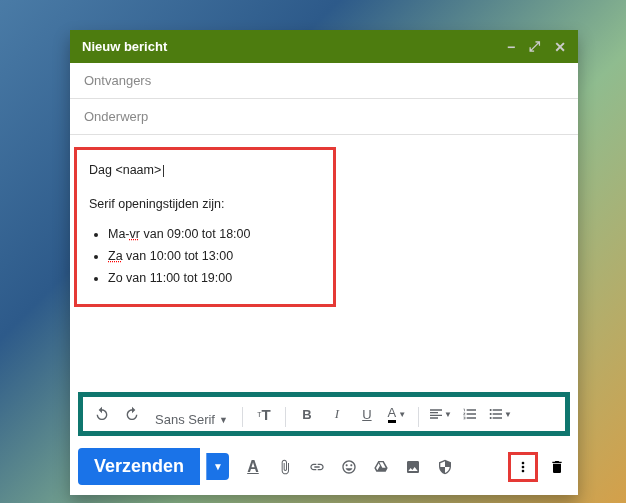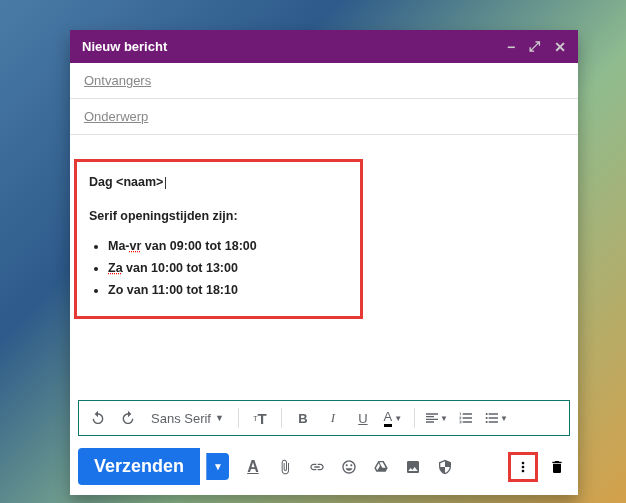--- a/index.html
+++ b/index.html
@@ -16,68 +16,66 @@
     top: 30px;
     left: 70px;
     width: 508px;
     height: 465px;
     background: #fff;
     box-shadow: 0 8px 16px rgba(0,0,0,0.3);
     display: flex;
     flex-direction: column;
   }
   .title-bar {
-    background: #701a75;
+    background: #4d7c0f;
     color: #fff;
     padding: 8px 12px;
     font-size: 13px;
     font-weight: bold;
     display: flex;
     justify-content: space-between;
     align-items: center;
   }
   .window-controls { display: flex; gap: 14px; align-items: center; }
   .window-controls span { cursor: pointer; font-size: 14px; color: #ccc; }
   .recipients, .subject {
     padding: 10px 14px;
     border-bottom: 1px solid #e0e0e0;
     color: #888;
     font-size: 13px;
-    text-decoration: underline;
   }
   .body-area {
     flex: 1;
     padding: 8px 4px;
     position: relative;
   }
   .highlight-box {
     position: absolute;
-    top: 24px;
+    top: 12px;
     left: 4px;
-    width: 289px;
+    width: 262px;
     height: 160px;
     border: 3px solid #e53935;
     padding: 10px 12px;
     font-size: 12.5px;
     color: #222;
     line-height: 1.6;
-    font-weight: bold;
   }
   .highlight-box .greeting { margin-bottom: 14px; }
   .highlight-box .opening-line { margin-bottom: 10px; }
   .highlight-box ul { margin-left: 19px; }
   .highlight-box ul li { margin-bottom: 2px; list-style: disc; }
   .spelling { text-decoration: underline dotted red; }
   .cursor-bar { display:inline-block; width:1px; height:12px; background:#333; vertical-align:middle; margin-left:2px;}
   .format-bar {
-    border: 1px solid #0f766e;
+    border: 5px solid #0f766e;
     margin: 0 8px 6px 8px;
     padding: 4px 6px;
     display: flex;
-    align-items: center;
+    align-items: flex-end;
     gap: 4px;
     color: #5f6368;
     font-size: 13px;
   }
   .format-bar .sep { width:1px; height:20px; background:#dadce0; margin:0 4px; }
   .fbtn { width: 26px; height: 26px; display:flex; align-items:center; justify-content:center; cursor:pointer; border-radius:2px; }
   .font-name { padding: 0 6px; display:flex; align-items:center; gap:4px; cursor:pointer; }
   .send-row {
     display: flex;
     align-items: center;
@@ -141,21 +139,21 @@
 
   <div class="body-area">
     <div class="highlight-box">
       <div class="greeting">
         <span>Dag </span><span>&lt;naam&gt;</span><span class="cursor-bar"></span>
       </div>
       <div class="opening-line">Serif openingstijden zijn:</div>
       <ul>
         <li><span>Ma-</span><span class="spelling">vr</span><span> van 09:00 tot 18:00</span></li>
         <li><span class="spelling">Za</span><span> van 10:00 tot 13:00</span></li>
-        <li><span>Zo van 11:00 tot 18:10</span></li>
+        <li><span>Zo van 11:00 tot 19:00</span></li>
       </ul>
     </div>
   </div>
 
   <div class="format-bar">
     <div class="fbtn">
         <svg viewBox="0 0 24 24">
           <path d="M12 5V1L7 6l5 5V7c3.3 0 6 2.7 6 6s-2.7 6-6 6-6-2.7-6-6H4c0 4.4 3.6 8 8 8s8-3.6 8-8-3.6-8-8-8z"></path>
         </svg>
       </div>

